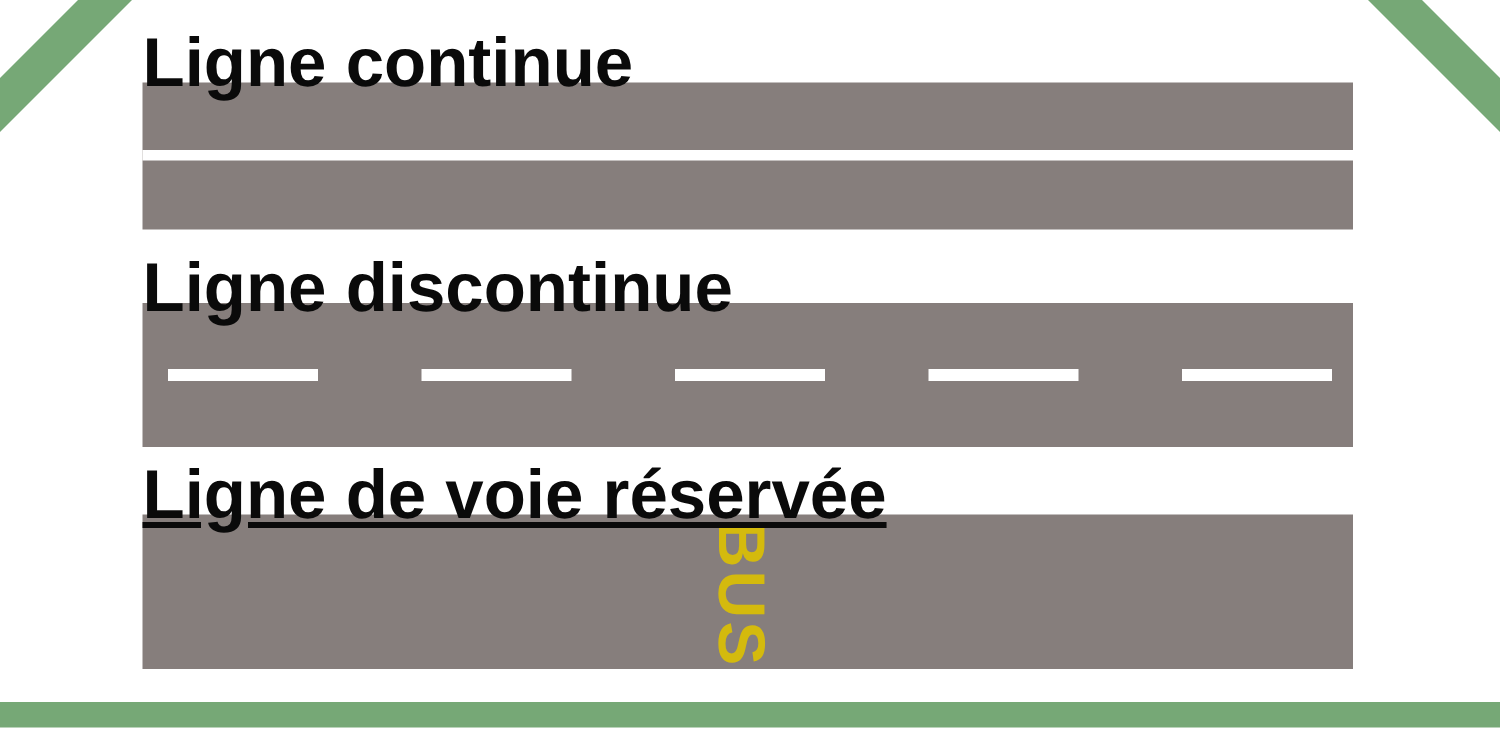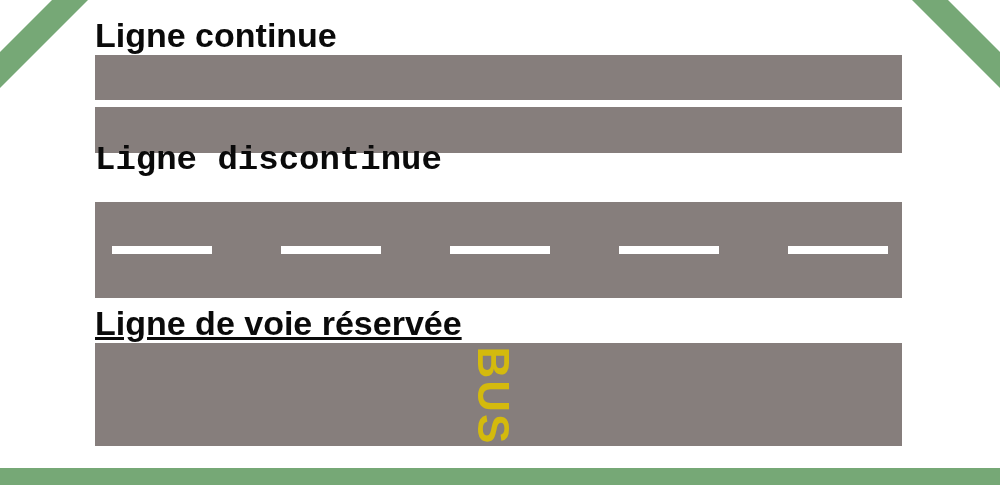--- a/index.html
+++ b/index.html
@@ -19,30 +19,30 @@
     position: absolute;
     top: 0;
     left: 0;
     width: 1000px;
     height: 500px;
     pointer-events: none;
   }
   .section-title {
     position: absolute;
     left: 95px;
-    font-size: 34px;
+    font-size: 46px;
     line-height: 1;
     font-weight: 700;
     color: #0a0a0a;
     letter-spacing: 0px;
     white-space: nowrap;
     z-index: 2;
   }
   #title-1 { top: 18px; }
-  #title-2 { top: 143px; font-family: Liberation Mono, monospace; }
+  #title-2 { top: 168px; }
   #title-3 { top: 306px; text-decoration: underline; }
 
   .road {
     position: absolute;
     left: 95px;
     width: 807px;
     background: #867e7c;
     z-index: 1;
   }
   #road-continuous { top: 55px;  height: 98px; }

